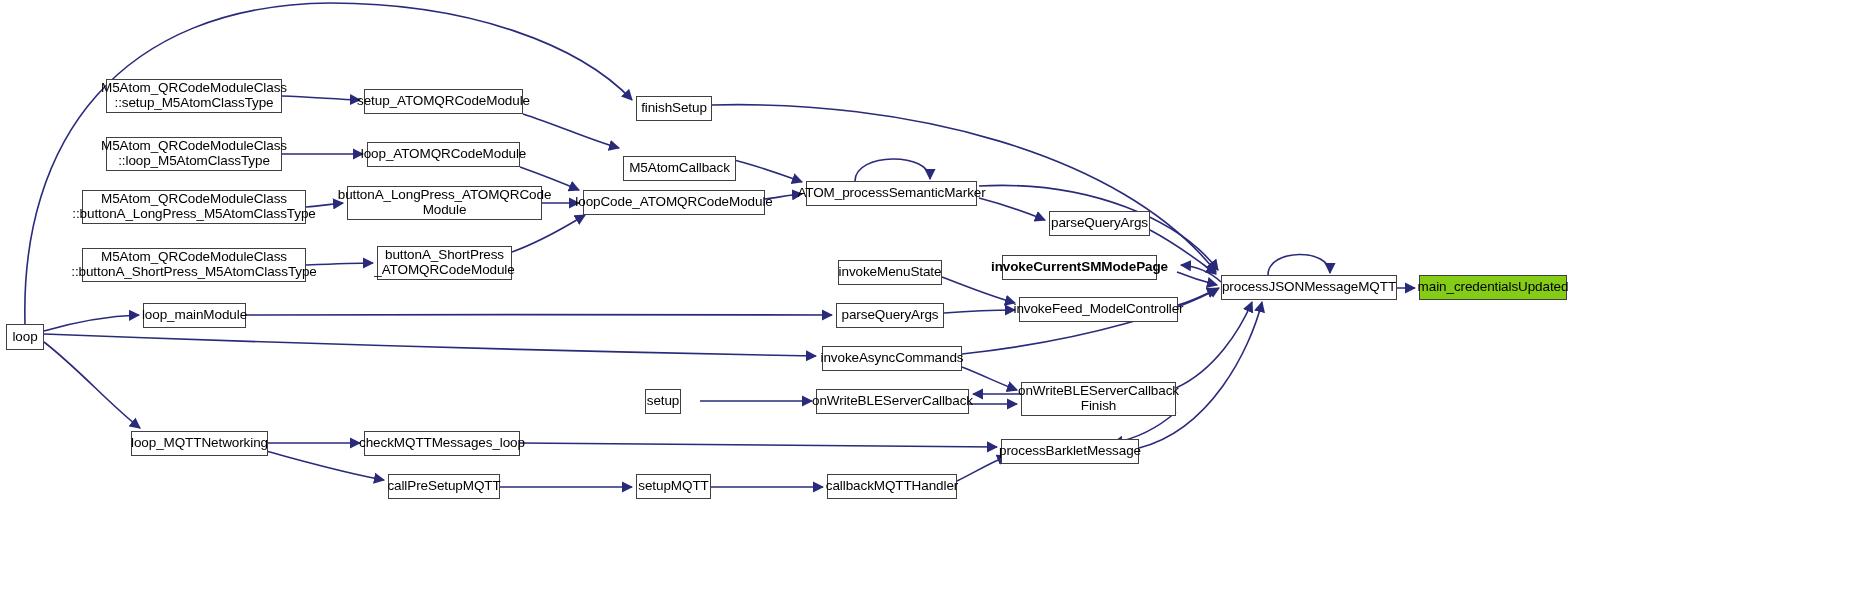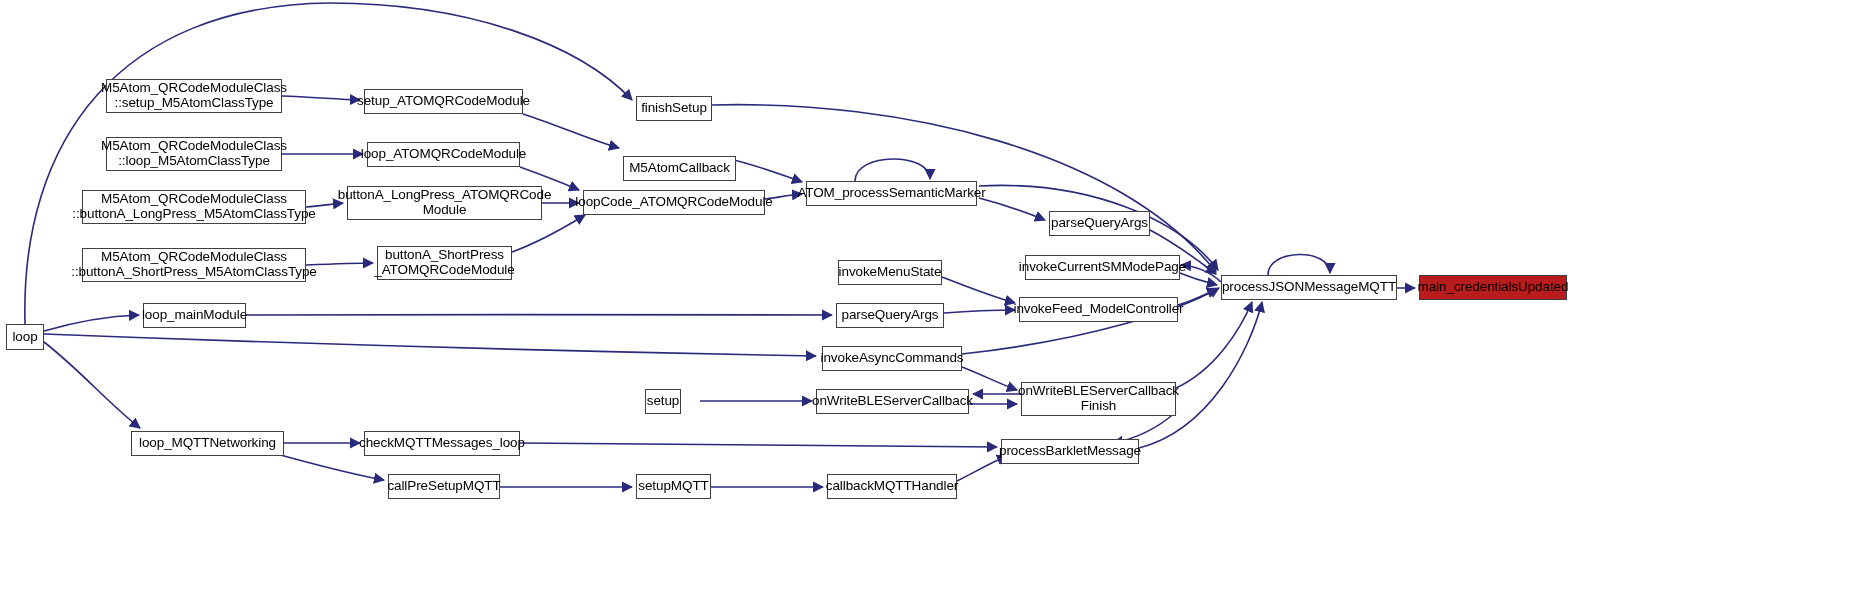--- a/index.html
+++ b/index.html
@@ -33,21 +33,21 @@
     align-items: center;
     justify-content: center;
     text-align: center;
     line-height: 1.08;
     font-size: 13.5px;
     letter-spacing: -0.1px;
     white-space: pre-line;
     z-index: 2;
   }
   .node.highlight {
-    background: #b91c1c;
+    background: #84cc16;
   }
 </style>
 </head>
 <body>
 
 <div id="canvas">
   <svg id="edges" viewBox="0 0 1854 595">
     <defs>
       <marker id="arrow" viewBox="0 0 10 10" refX="9" refY="5" markerWidth="7" markerHeight="7" orient="auto-start-reverse">
         <path d="M 0 0 L 10 5 L 0 10 z" fill="#2a2a7a"></path>
@@ -101,42 +101,42 @@
       <div class="node" style="left: 6px; top: 324px; width: 38px; height: 26px;"><span>loop</span></div>
       <div class="node" style="left: 106px; top: 79px; width: 176px; height: 34px;"><span>M5Atom_QRCodeModuleClass
 ::setup_M5AtomClassType</span></div>
       <div class="node" style="left: 106px; top: 137px; width: 176px; height: 34px;"><span>M5Atom_QRCodeModuleClass
 ::loop_M5AtomClassType</span></div>
       <div class="node" style="left: 82px; top: 190px; width: 224px; height: 34px;"><span>M5Atom_QRCodeModuleClass
 ::buttonA_LongPress_M5AtomClassType</span></div>
       <div class="node" style="left: 82px; top: 248px; width: 224px; height: 34px;"><span>M5Atom_QRCodeModuleClass
 ::buttonA_ShortPress_M5AtomClassType</span></div>
       <div class="node" style="left: 143px; top: 303px; width: 103px; height: 25px;"><span>loop_mainModule</span></div>
-      <div class="node" style="left: 131px; top: 431px; width: 153px; height: 25px;"><span>loop_MQTTNetworking</span></div>
+      <div class="node" style="left: 131px; top: 431px; width: 137px; height: 25px;"><span>loop_MQTTNetworking</span></div>
       <div class="node" style="left: 364px; top: 89px; width: 159px; height: 25px;"><span>setup_ATOMQRCodeModule</span></div>
       <div class="node" style="left: 367px; top: 142px; width: 153px; height: 25px;"><span>loop_ATOMQRCodeModule</span></div>
       <div class="node" style="left: 347px; top: 186px; width: 195px; height: 34px;"><span>buttonA_LongPress_ATOMQRCode
 Module</span></div>
       <div class="node" style="left: 377px; top: 246px; width: 135px; height: 34px;"><span>buttonA_ShortPress
 _ATOMQRCodeModule</span></div>
       <div class="node" style="left: 364px; top: 431px; width: 156px; height: 25px;"><span>checkMQTTMessages_loop</span></div>
       <div class="node" style="left: 388px; top: 474px; width: 112px; height: 25px;"><span>callPreSetupMQTT</span></div>
       <div class="node" style="left: 636px; top: 96px; width: 76px; height: 25px;"><span>finishSetup</span></div>
       <div class="node" style="left: 623px; top: 156px; width: 113px; height: 25px;"><span>M5AtomCallback</span></div>
       <div class="node" style="left: 583px; top: 190px; width: 182px; height: 25px;"><span>loopCode_ATOMQRCodeModule</span></div>
       <div class="node" style="left: 838px; top: 260px; width: 104px; height: 25px;"><span>invokeMenuState</span></div>
       <div class="node" style="left: 836px; top: 303px; width: 108px; height: 25px;"><span>parseQueryArgs</span></div>
       <div class="node" style="left: 822px; top: 346px; width: 140px; height: 25px;"><span>invokeAsyncCommands</span></div>
       <div class="node" style="left: 645px; top: 389px; width: 36px; height: 25px;"><span>setup</span></div>
       <div class="node" style="left: 816px; top: 389px; width: 153px; height: 25px;"><span>onWriteBLEServerCallback</span></div>
       <div class="node" style="left: 636px; top: 474px; width: 75px; height: 25px;"><span>setupMQTT</span></div>
       <div class="node" style="left: 827px; top: 474px; width: 130px; height: 25px;"><span>callbackMQTTHandler</span></div>
       <div class="node" style="left: 806px; top: 181px; width: 171px; height: 25px;"><span>ATOM_processSemanticMarker</span></div>
       <div class="node" style="left: 1049px; top: 211px; width: 101px; height: 25px;"><span>parseQueryArgs</span></div>
-      <div class="node" style="left: 1025px; top: 255px; width: 155px; height: 25px;"><span>invokeCurrentSMModePage</span></div>
+      <div class="node" style="left: 1002px; top: 255px; width: 155px; height: 25px; font-weight: bold;"><span>invokeCurrentSMModePage</span></div>
       <div class="node" style="left: 1019px; top: 297px; width: 159px; height: 25px;"><span>invokeFeed_ModelController</span></div>
       <div class="node" style="left: 1021px; top: 382px; width: 155px; height: 34px;"><span>onWriteBLEServerCallback
 Finish</span></div>
       <div class="node" style="left: 1001px; top: 439px; width: 138px; height: 25px;"><span>processBarkletMessage</span></div>
       <div class="node" style="left: 1221px; top: 275px; width: 176px; height: 25px;"><span>processJSONMessageMQTT</span></div>
       <div class="node highlight" style="left: 1419px; top: 275px; width: 148px; height: 25px;"><span>main_credentialsUpdated</span></div>
     </div>
 </div>
 
 </body></html>

